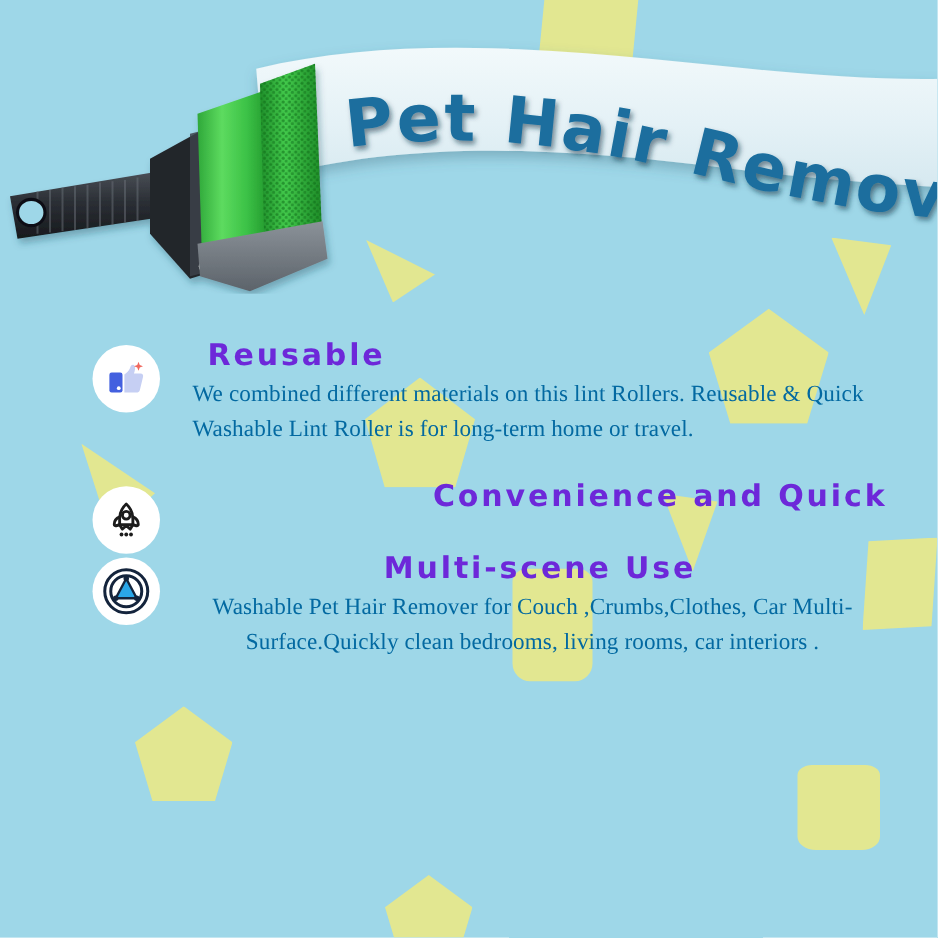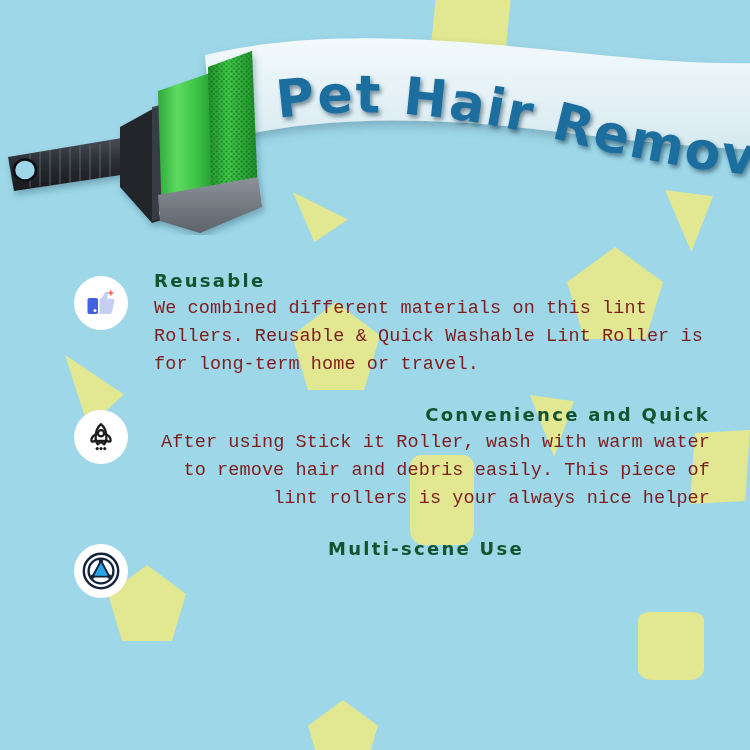--- a/index.html
+++ b/index.html
@@ -108,31 +108,31 @@
     z-index: 6;
   }
   .feat-body {
     margin-left: 78px;
     padding-top: 8px;
     width: 560px;
   }
   .feat-title {
     font-family: "DejaVu Sans", sans-serif;
     font-weight: bold;
-    font-size: 18px;
+    font-size: 24px;
     letter-spacing: 2.3px;
-    color: #14532d;
-    margin: 0 0 3px 0;
+    color: #6d28d9;
+    margin: 0 0 3px 12px;
     line-height: 1.2;
   }
   .feat-desc {
-    font-family: Liberation Mono, monospace;
+    font-family: Liberation Serif, serif;
     font-size: 18.5px;
     line-height: 1.52;
-    color: #7f1d1d;
+    color: #0369a1;
     margin: 0;
     letter-spacing: 0.1px;
   }
   .f1 .feat-body { margin-left: 84px; }
   .f2 .feat-body { margin-left: 80px; text-align: right; }
   .f3 .feat-body { margin-left: 76px; text-align: center; }
 </style>
 </head>
 <body>
 
@@ -271,35 +271,35 @@
             <path d="M11.7 20.8 L13.8 24.3 L17 21.6 L20.2 24.3 L22.3 20.8"></path>
             <circle cx="17" cy="13.2" r="3.1"></circle>
           </g>
           <circle cx="13.2" cy="28.6" r="1.55" fill="#1c1c1c"></circle>
           <circle cx="17" cy="28.6" r="1.55" fill="#1c1c1c"></circle>
           <circle cx="20.8" cy="28.6" r="1.55" fill="#1c1c1c"></circle>
         </svg>
       </div>
       <div class="feat-body">
         <div class="feat-title">Convenience and Quick</div>
-        <div class="feat-desc">After using Stick it Roller, wash with warm water to remove hair and debris easily. This piece of lint rollers is your always nice helper</div>
       </div>
     </div>
 
     <div class="feature f3">
       <div class="feat-icon">
         <svg width="40" height="40" viewBox="0 0 40 40">
           <circle cx="20" cy="20" r="17.2" fill="none" stroke="#14243c" stroke-width="2.4"></circle>
           <circle cx="20" cy="20" r="12.4" fill="none" stroke="#14243c" stroke-width="2.4"></circle>
           <path d="M20 9.8 L28.4 25.6 L11.6 25.6 Z" fill="#2aa6e8"></path>
           <path d="M20 9.8 L28.4 25.6 L11.6 25.6 Z" fill="none" stroke="#14243c" stroke-width="1.9"></path>
           <circle cx="20" cy="9.8" r="2.2" fill="#14243c"></circle>
           <circle cx="28.4" cy="25.6" r="2.2" fill="#14243c"></circle>
           <circle cx="11.6" cy="25.6" r="2.2" fill="#14243c"></circle>
         </svg>
       </div>
       <div class="feat-body">
         <div class="feat-title">Multi-scene Use</div>
+        <div class="feat-desc">Washable Pet Hair Remover for Couch ,Crumbs,Clothes, Car Multi-Surface.Quickly clean bedrooms, living rooms, car interiors .</div>
       </div>
     </div>
 
   </div>
 </div>
 
 </body></html>

